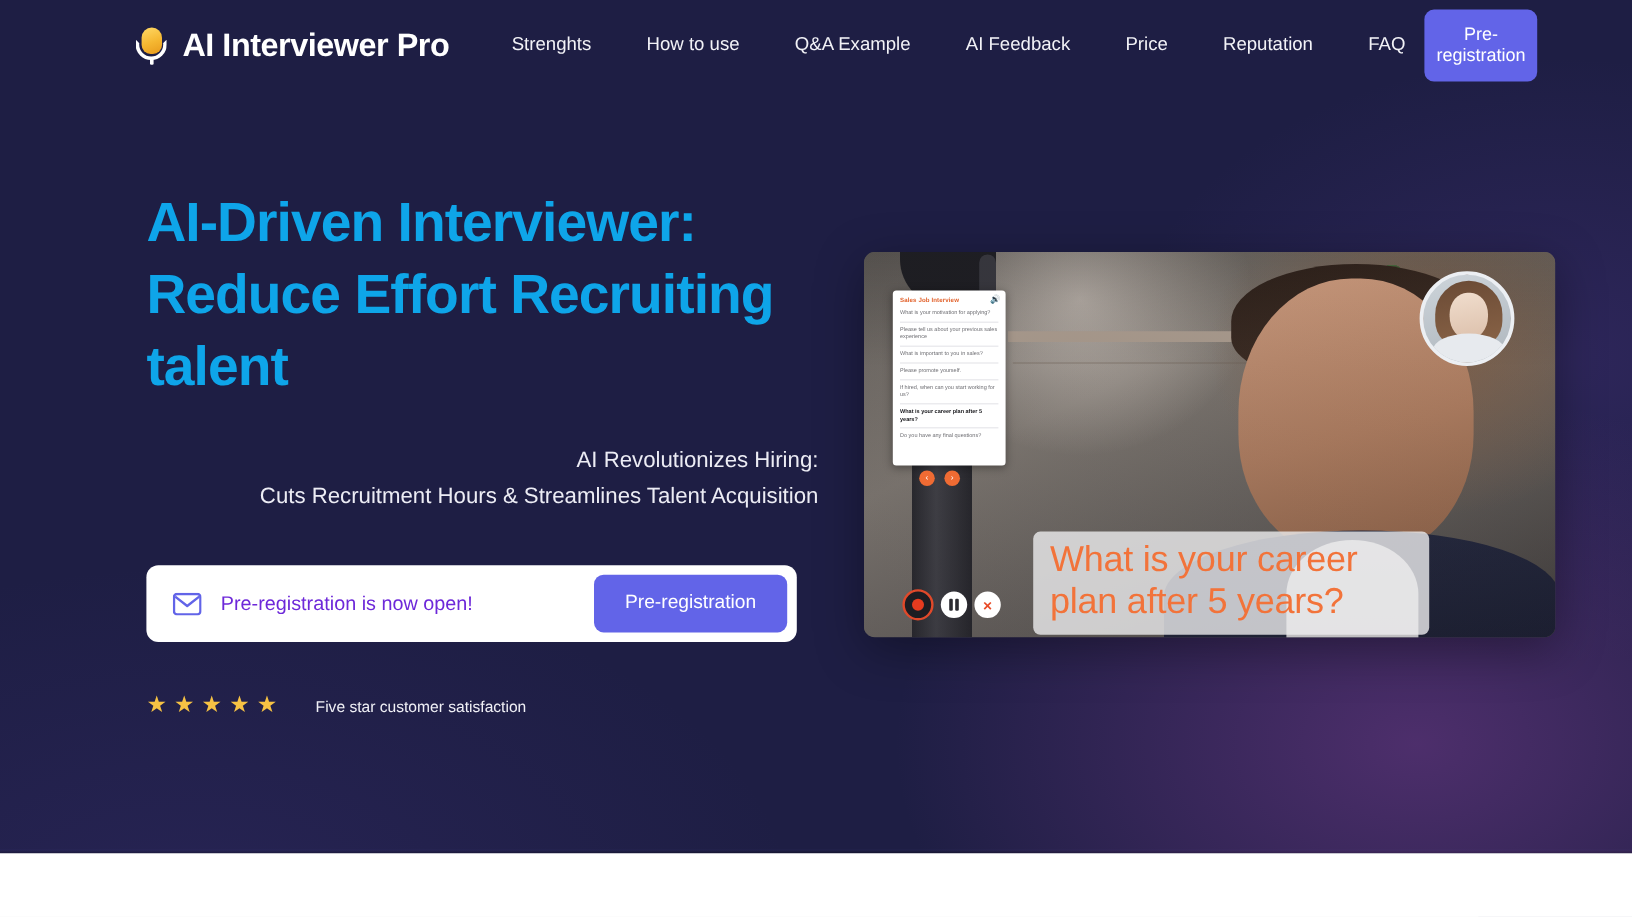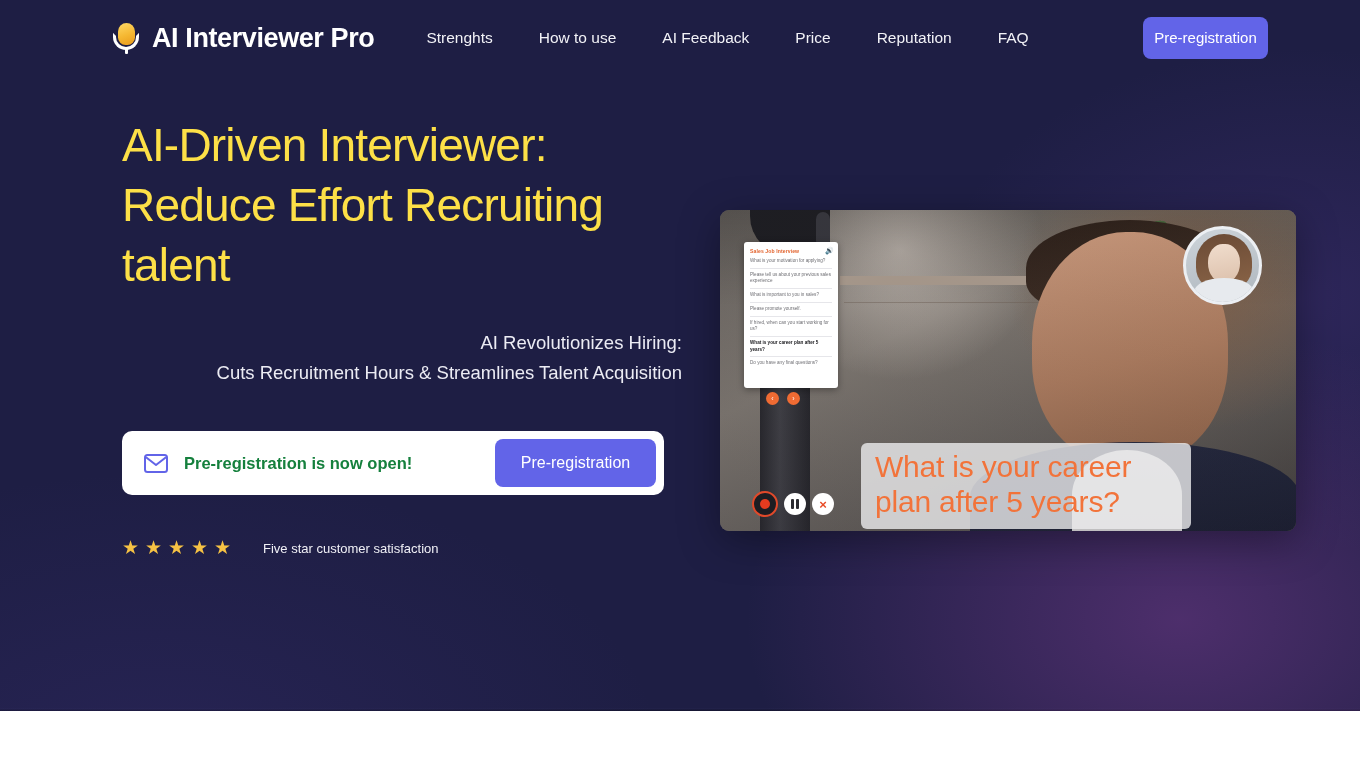--- a/index.html
+++ b/index.html
@@ -65,38 +65,38 @@
     background:#6264e8; color:#ffffff;
     border-radius:8px; border:none;
     font-family:"Liberation Sans", sans-serif;
     font-size:15px; font-weight:500; line-height:1.2;
     text-align:center; cursor:pointer;
   }
 
   
   .left-col { position:absolute; left:122px; top:116px; width:560px; z-index:4; }
   .headline {
-    color:#fde047; font-size:46px; font-weight:400;
-    line-height:1.30; letter-spacing:-.8px; max-width:530px;
+    color:#0ea5e9; font-size:46px; font-weight:700;
+    line-height:1.30; letter-spacing:-.8px; max-width:530px;margin-top:40px;
   }
   .subhead {
     margin-top:33px; color:#ececf4;
     font-size:18.5px; line-height:1.62; font-weight:400;text-align:right;
   }
 
   
   .signup {
     margin-top:43px; width:542px; height:64px;
     background:#ffffff; border-radius:10px;
     display:flex; align-items:center; padding:0 8px 0 22px;
   }
   .mail-icon { width:24px; height:19px; flex:none; position:relative; }
   .mail-icon svg { display:block; }
   .signup-text {
-    margin-left:16px; color:#15803d; font-size:16.5px; font-weight:700; white-space:nowrap;text-align:right;
+    margin-left:16px; color:#6d28d9; font-size:16.5px; font-weight:400; white-space:nowrap;text-align:right;
   }
   .signup-btn {
     margin-left:auto; width:161px; height:48px;
     background:#6264e8; color:#fff; border:none; border-radius:8px;
     font-family:"Liberation Sans", sans-serif;
     font-size:16px; font-weight:500; cursor:pointer;
   }
 
   
   .rating { margin-top:44px; display:flex; align-items:center; gap:0; }
@@ -244,20 +244,21 @@
           <span class="mic-cap"></span>
           <span class="mic-arc"></span>
           <span class="mic-stem"></span>
         </span>
         <span class="brand-name">AI Interviewer Pro</span>
       </div>
 
       <div class="nav-links">
         <a class="nav-link">Strenghts</a>
         <a class="nav-link">How to use</a>
+        <a class="nav-link">Q&amp;A Example</a>
         <a class="nav-link">AI Feedback</a>
         <a class="nav-link">Price</a>
         <a class="nav-link">Reputation</a>
         <a class="nav-link">FAQ</a>
       </div>
 
       <button class="nav-cta">Pre-registration</button>
     </nav>
 
     <div class="left-col">

